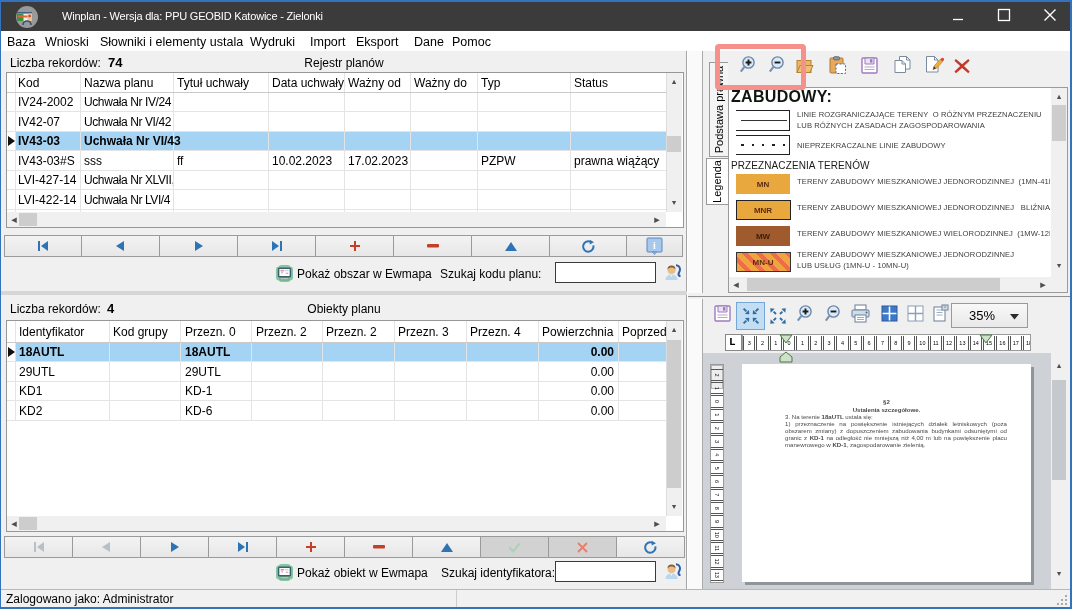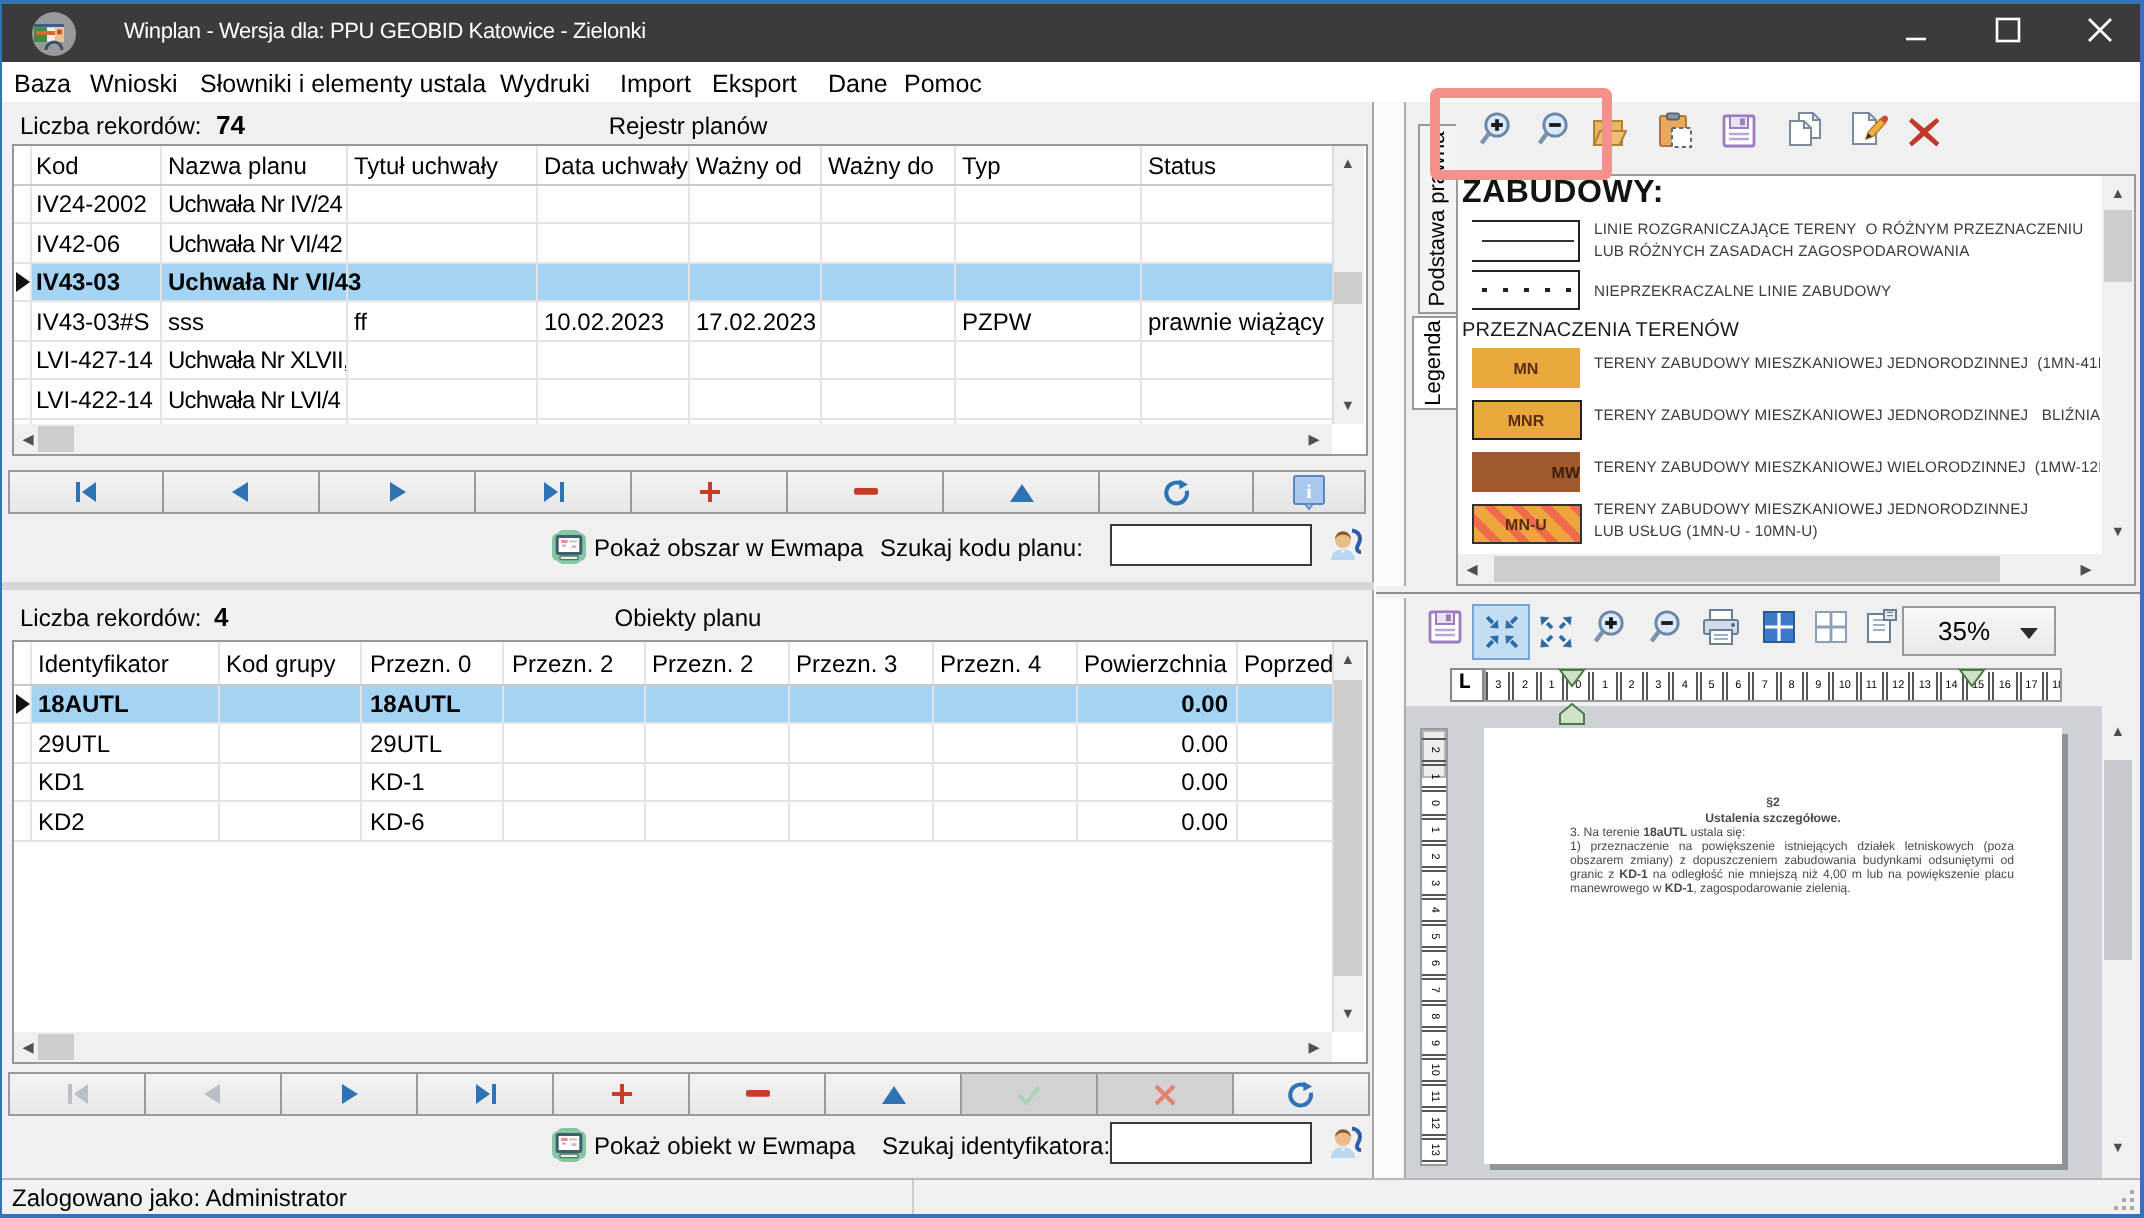--- a/index.html
+++ b/index.html
@@ -86,31 +86,31 @@
 <div class="t" style="left:84px;top:76px">Nazwa planu</div>
 <div class="t" style="left:177px;top:76px">Tytuł uchwały</div>
 <div class="t" style="left:272px;top:76px">Data uchwały</div>
 <div class="t" style="left:348px;top:76px">Ważny od</div>
 <div class="t" style="left:414px;top:76px">Ważny do</div>
 <div class="t" style="left:481px;top:76px">Typ</div>
 <div class="t" style="left:574px;top:76px">Status</div>
 
 <div class="t" style="left:18px;top:95px">IV24-2002</div>
 <div class="t" style="left:84px;top:95px;width:89px;overflow:hidden;letter-spacing:-.4px">Uchwała Nr IV/24</div>
-<div class="t" style="left:18px;top:115px">IV42-06</div>
+<div class="t" style="left:18px;top:115px">IV42-07</div>
 <div class="t" style="left:84px;top:115px;width:89px;overflow:hidden;letter-spacing:-.4px">Uchwała Nr VI/42</div>
 <div class="t" style="left:18px;top:134px;font-weight:bold">IV43-03</div>
 <div class="t" style="left:84px;top:134px;font-weight:bold">Uchwała Nr VI/43</div>
 <div class="t" style="left:18px;top:154px">IV43-03#S</div>
 <div class="t" style="left:84px;top:154px">sss</div>
 <div class="t" style="left:177px;top:154px">ff</div>
 <div class="t" style="left:272px;top:154px">10.02.2023</div>
 <div class="t" style="left:348px;top:154px">17.02.2023</div>
 <div class="t" style="left:481px;top:154px">PZPW</div>
-<div class="t" style="left:574px;top:154px">prawnie wiążący</div>
+<div class="t" style="left:574px;top:154px">prawna wiążący</div>
 <div class="t" style="left:18px;top:173px">LVI-427-14</div>
 <div class="t" style="left:84px;top:173px;width:89px;overflow:hidden;letter-spacing:-.4px">Uchwała Nr XLVII,</div>
 <div class="t" style="left:18px;top:193px">LVI-422-14</div>
 <div class="t" style="left:84px;top:193px;width:89px;overflow:hidden;letter-spacing:-.4px">Uchwała Nr LVI/4</div>
 
 <div class="sb" style="left:666px;top:73px;width:16px;height:139px"></div>
 <div class="arr" style="left:670px;top:78px">▲</div>
 <div class="arr" style="left:670px;top:199px">▼</div>
 <div class="sbthumb" style="left:667px;top:136px;width:14px;height:16px"></div>
 <div class="gridline" style="left:666px;top:73px;width:1px;height:139px;background:#dcdcdc"></div>
@@ -404,21 +404,21 @@
 
 <div class="a" style="left:736px;top:174px;width:54px;height:20px;background:#e9a83e"></div>
 <div class="t" style="left:736px;top:180px;width:54px;text-align:center;font-size:8px;font-weight:bold;color:#5a2c10">MN</div>
 <div class="t" style="left:797px;top:177px;width:253px;overflow:hidden;font-size:7.6px;color:#3c3c3c;letter-spacing:.1px">TERENY ZABUDOWY MIESZKANIOWEJ JEDNORODZINNEJ&nbsp; (1MN-41MN)</div>
 
 <div class="a" style="left:736px;top:200px;width:55px;height:20px;background:#e9a83e;border:1px solid #222"></div>
 <div class="t" style="left:736px;top:206px;width:54px;text-align:center;font-size:8px;font-weight:bold;color:#5a2c10">MNR</div>
 <div class="t" style="left:797px;top:203px;width:253px;overflow:hidden;font-size:7.6px;color:#3c3c3c;letter-spacing:.1px">TERENY ZABUDOWY MIESZKANIOWEJ JEDNORODZINNEJ&nbsp; &nbsp;BLIŹNIACZ</div>
 
 <div class="a" style="left:736px;top:226px;width:54px;height:20px;background:#9f5b2d"></div>
-<div class="t" style="left:736px;top:232px;width:54px;text-align:right;font-size:8px;font-weight:bold;color:#3c1c08">MW</div>
+<div class="t" style="left:736px;top:232px;width:54px;text-align:center;font-size:8px;font-weight:bold;color:#3c1c08">MW</div>
 <div class="t" style="left:797px;top:229px;width:253px;overflow:hidden;font-size:7.6px;color:#3c3c3c;letter-spacing:.1px">TERENY ZABUDOWY MIESZKANIOWEJ WIELORODZINNEJ&nbsp; (1MW-12MW</div>
 
 <div class="a" style="left:736px;top:252px;width:55px;height:20px;background:repeating-linear-gradient(45deg,#f0a43e 0 6px,#ee6b4c 6px 10px);border:1px solid #333"></div>
 <div class="t" style="left:736px;top:258px;width:54px;text-align:center;font-size:8px;font-weight:bold;color:#5a2c10">MN-U</div>
 <div class="t" style="left:797px;top:250px;width:253px;overflow:hidden;font-size:7.6px;color:#3c3c3c;letter-spacing:.1px">TERENY ZABUDOWY MIESZKANIOWEJ JEDNORODZINNEJ</div>
 <div class="t" style="left:797px;top:261px;width:253px;overflow:hidden;font-size:7.6px;color:#3c3c3c;letter-spacing:.1px">LUB USŁUG (1MN-U - 10MN-U)</div>
 
 <div class="sb" style="left:1051px;top:88px;width:16px;height:204px"></div>
 <div class="arr" style="left:1055px;top:93px">▲</div>
 <div class="arr" style="left:1055px;top:262px">▼</div>

